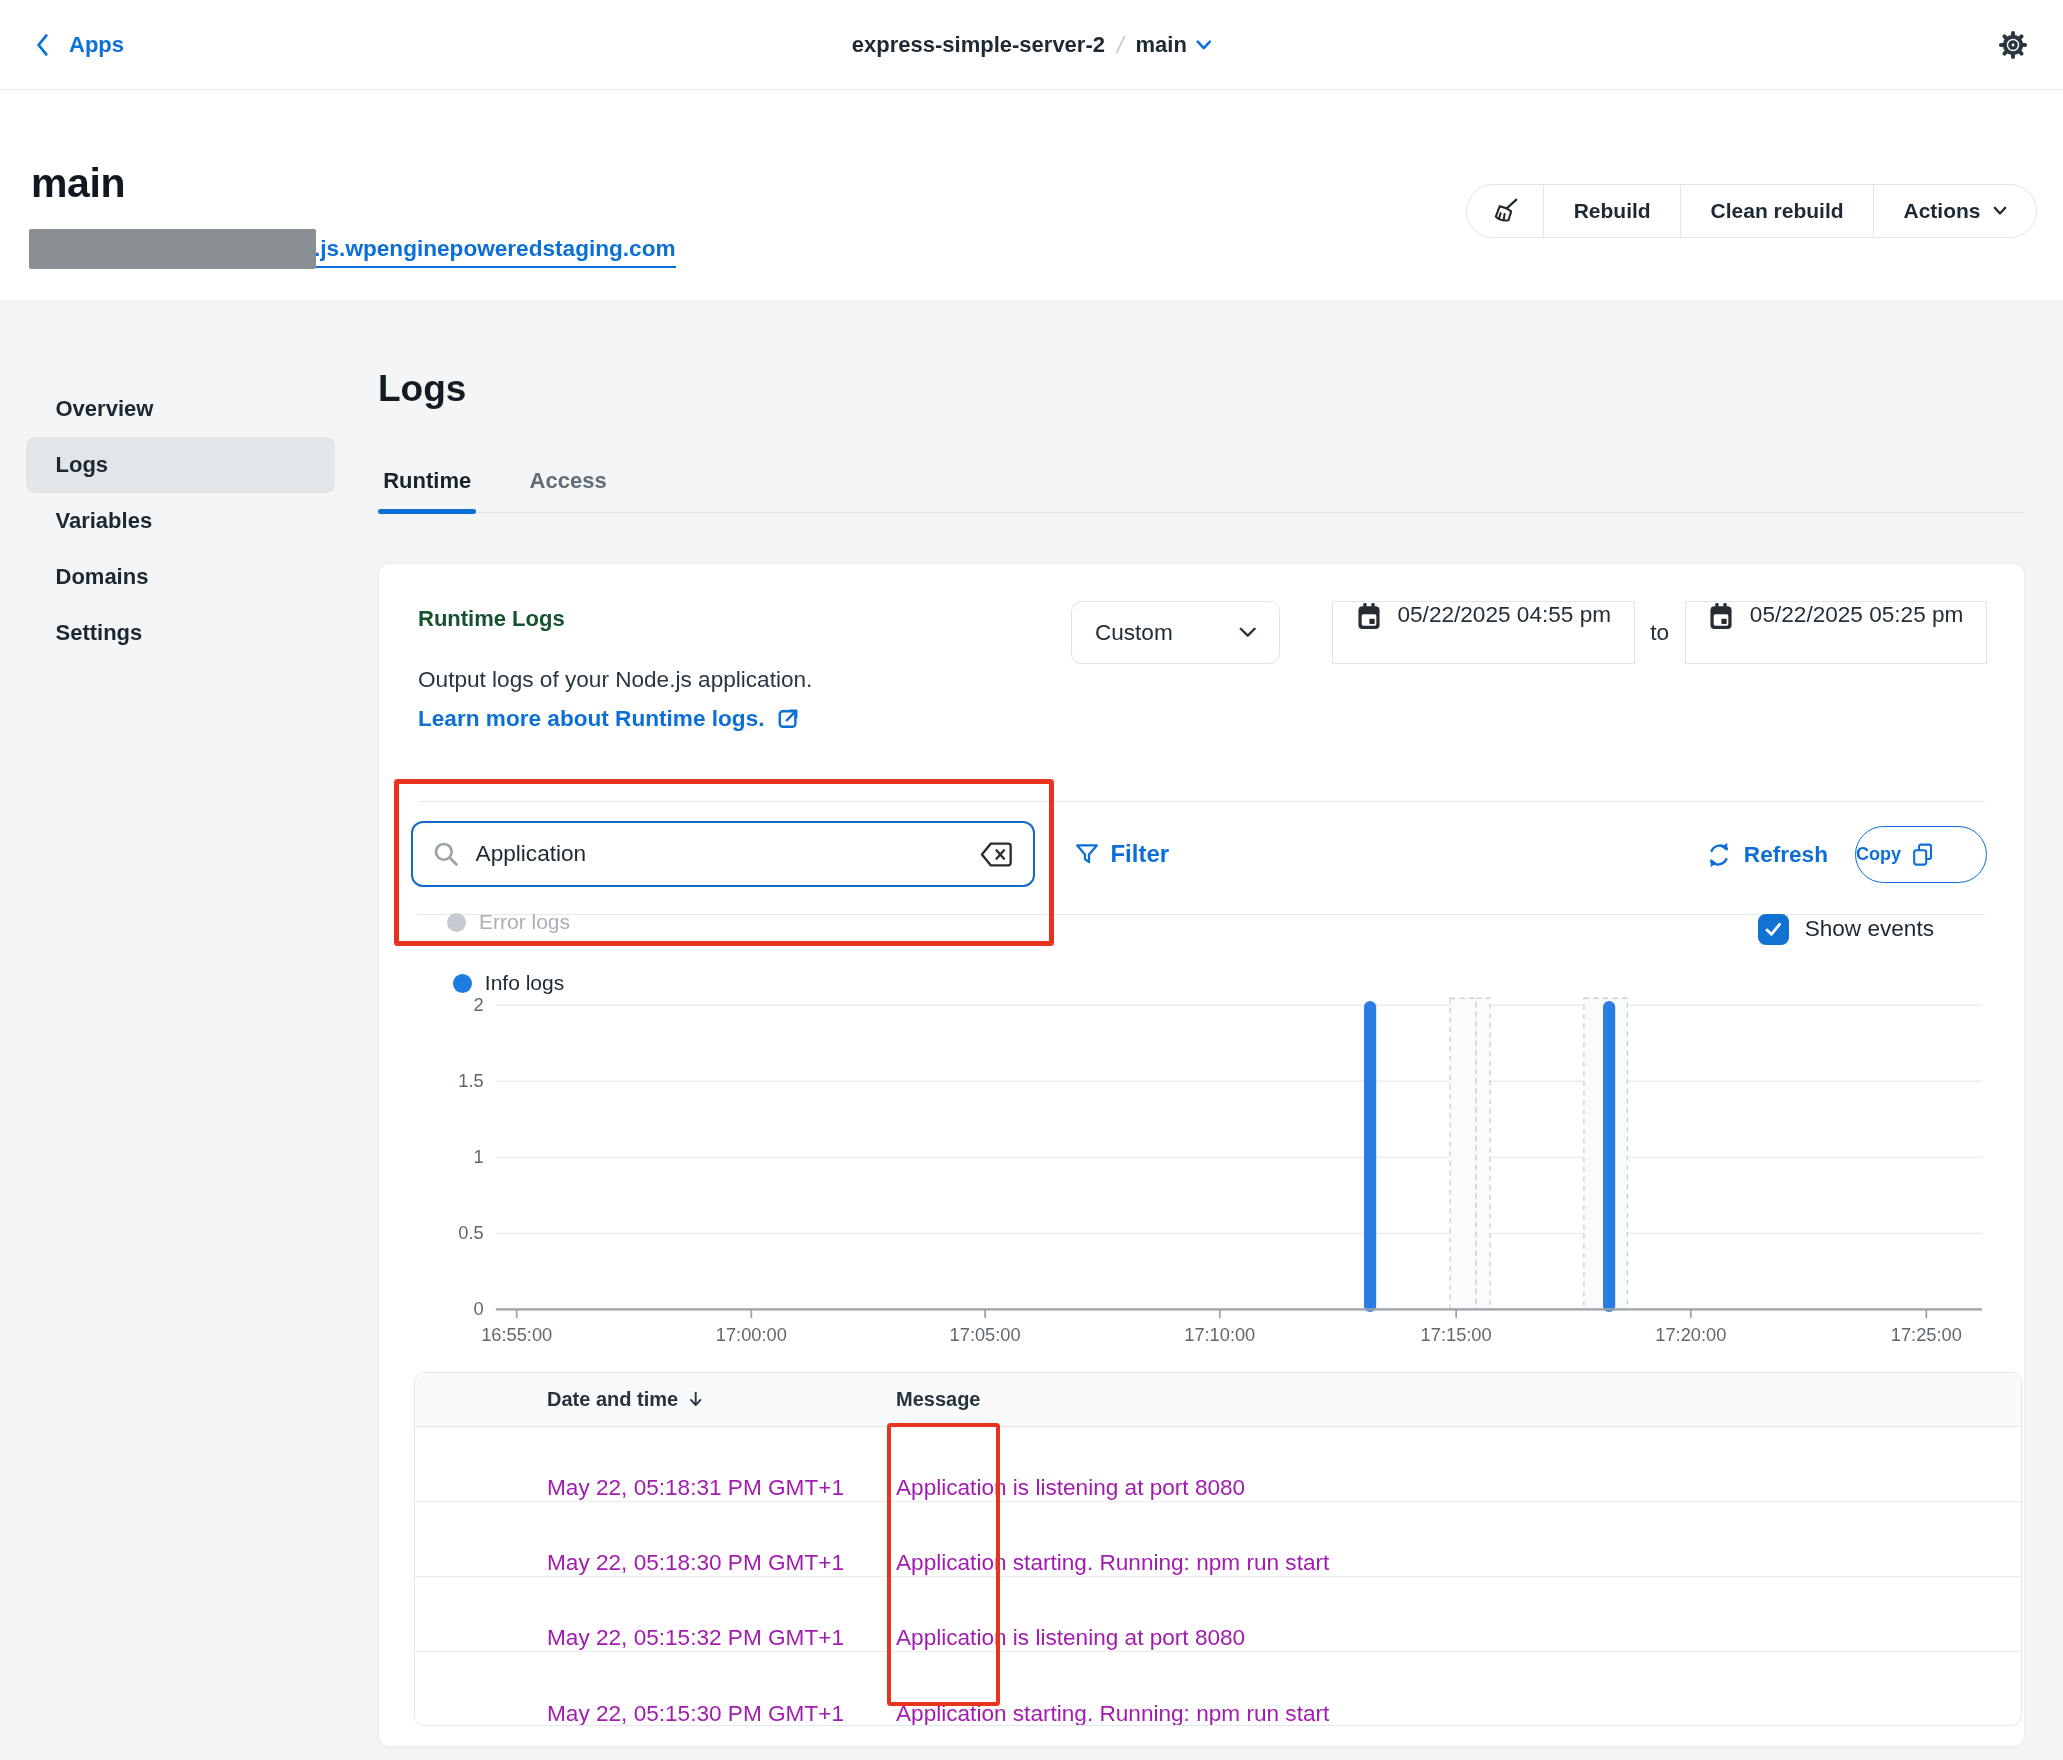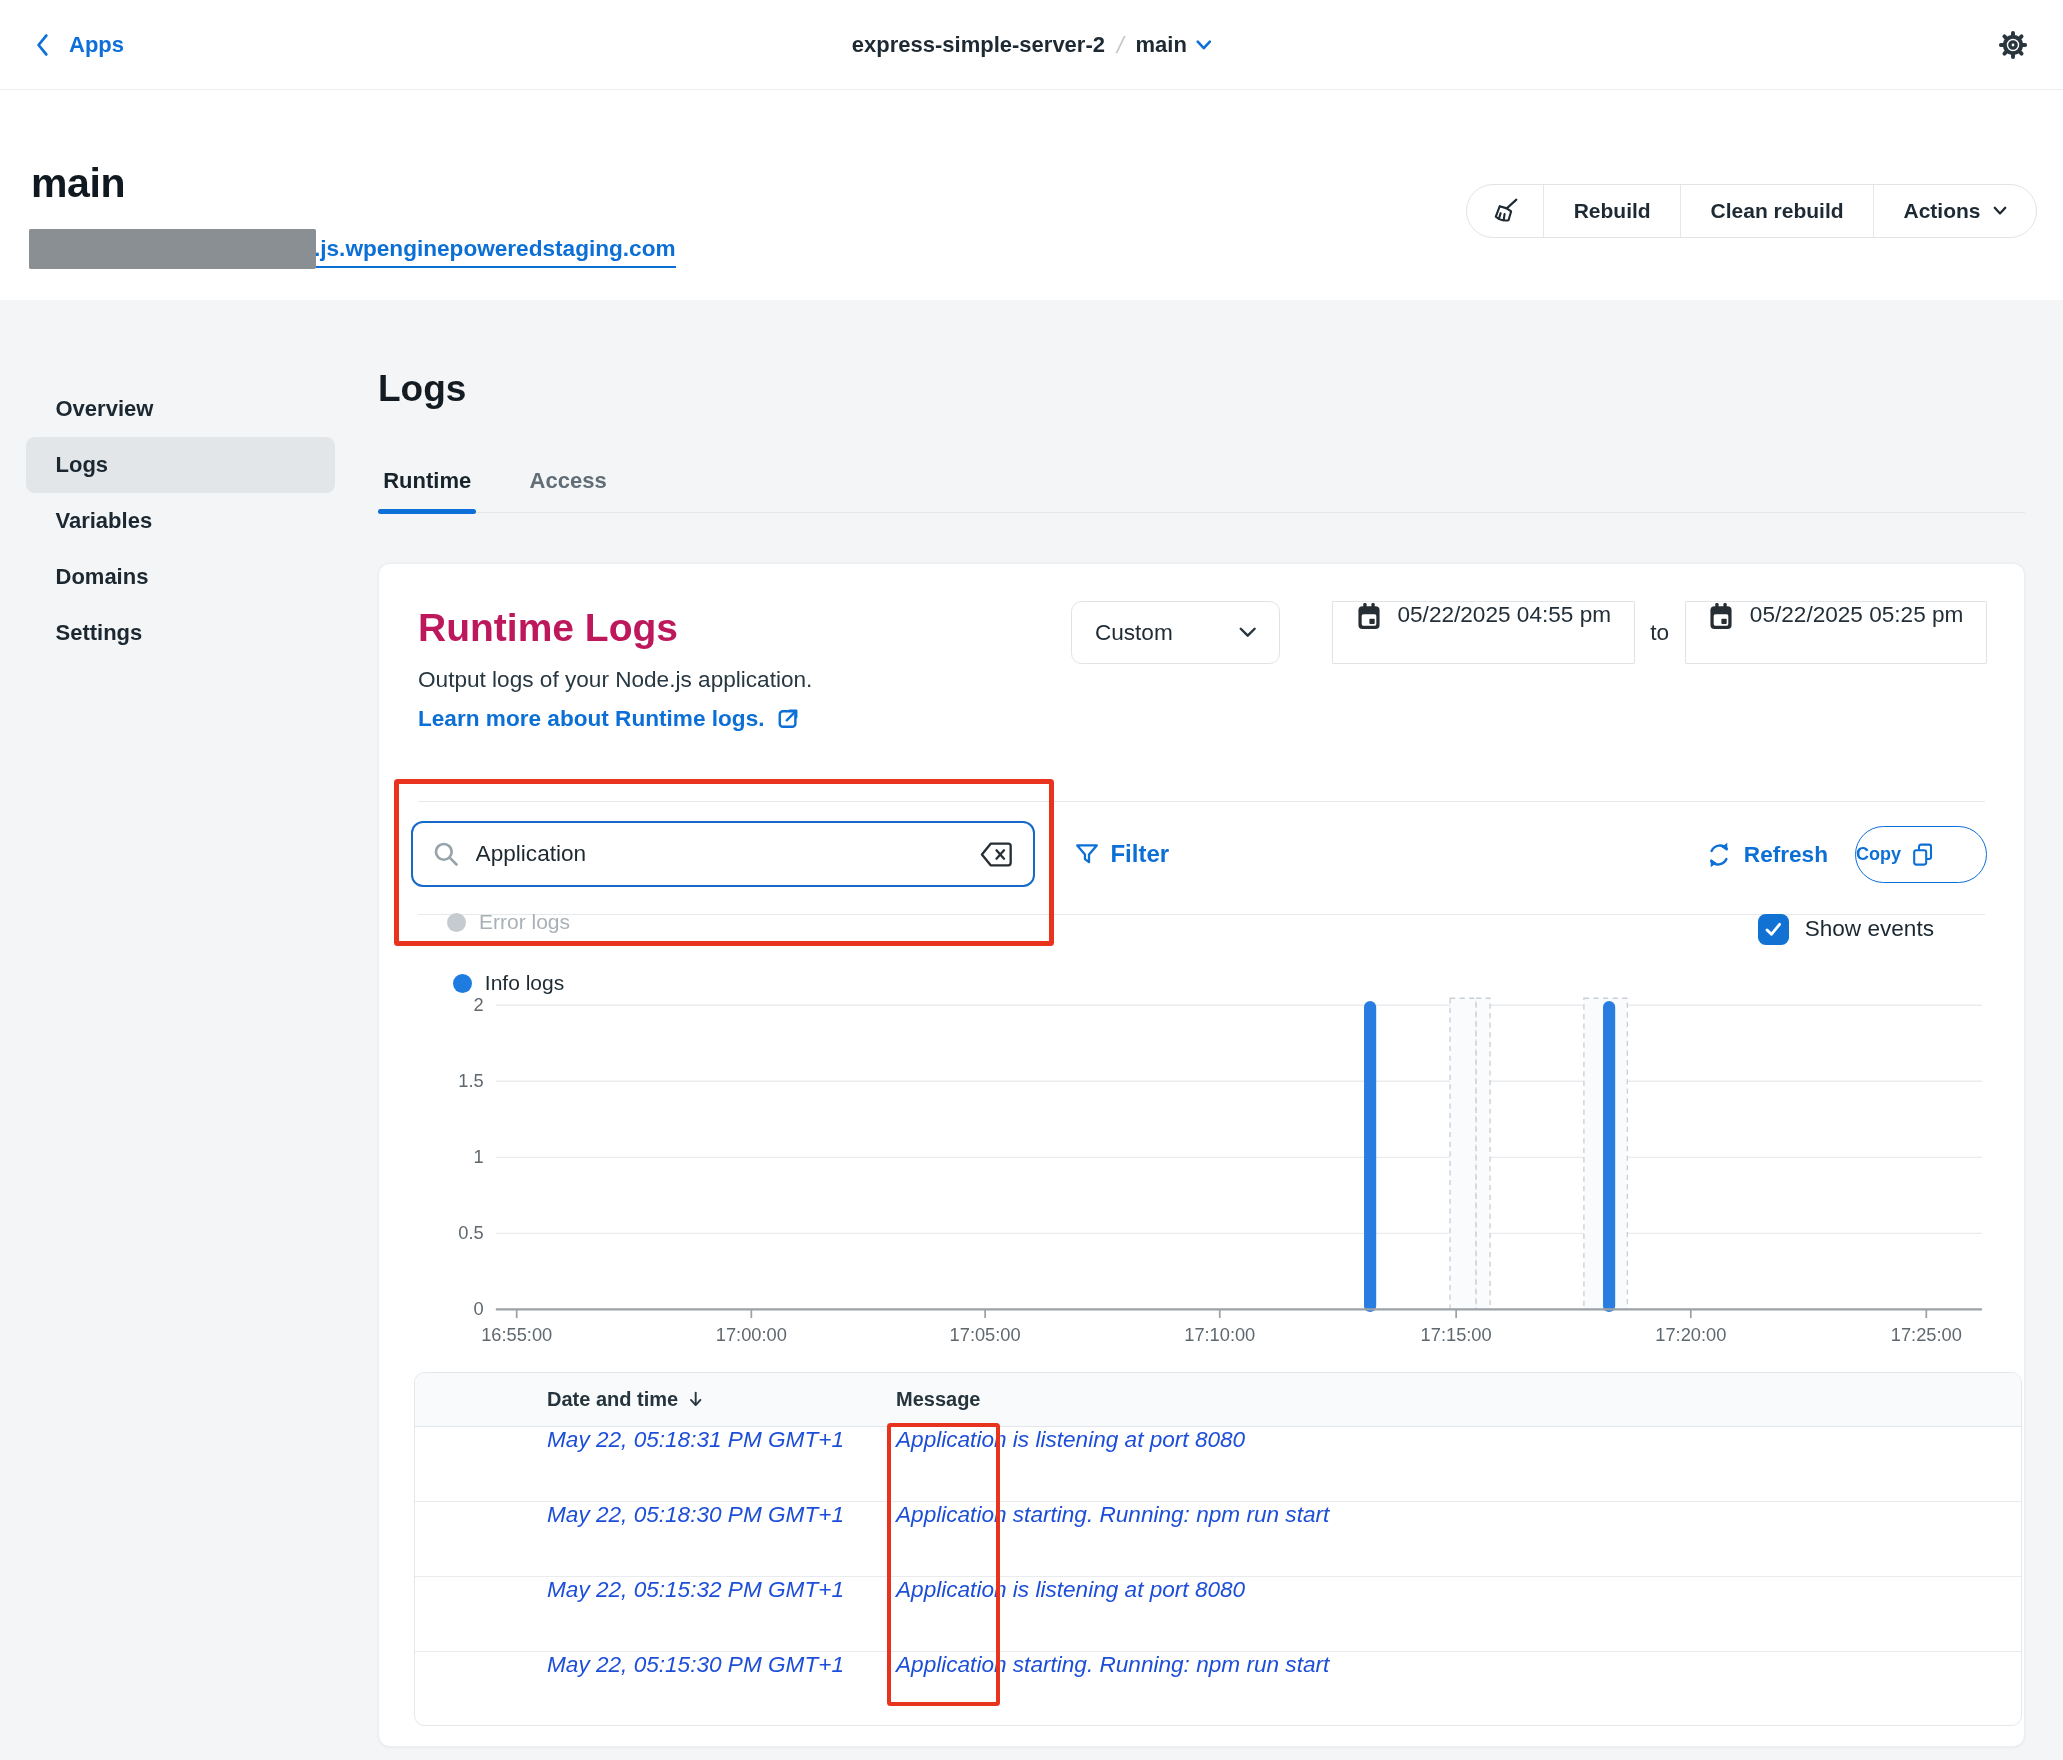--- a/index.html
+++ b/index.html
@@ -37,21 +37,21 @@
   .main { position:absolute; left:378px; top:0; width:1647px; }
   .logs-title { position:absolute; left:0; top:68px; font-size:37px; font-weight:700; color:#131c22; }
   .tabs { position:absolute; left:0; top:161px; width:1647px; height:52px; border-bottom:0.9px solid #e3e6e9; display:flex; gap:48px; }
   .tab { font-size:22px; padding:7px 5.2px 0 5.2px; cursor:pointer; position:relative; }
   .tab.active { font-weight:700; color:#18242c; }
   .tab.active::after { content:""; position:absolute; left:0; right:0; bottom:-1.7px; height:5.2px; background:#0d6fd8; border-radius:3.5px; }
   .tab.inactive { font-weight:600; color:#616d77; }
 
   
   .card { position:absolute; left:0; top:263px; width:1647px; height:1184px; background:#fff; border:0.9px solid #eceef0; border-radius:12px; box-shadow:0 0.9px 2.6px rgba(0,0,0,.05); }
-  .rt-title { position:absolute; left:39px; top:42px; font-size:39px; font-weight:700; color:#be185d; }
+  .rt-title { position:absolute; left:39px; top:42px; font-size:22px; font-weight:700; color:#14532d; }
   .rt-desc { position:absolute; left:39px; top:103px; font-size:22.6px; color:#283842; }
   .learn-link { position:absolute; left:39px; top:142px; display:flex; align-items:center; gap:10.4px; color:#0c6fd6; font-size:22.6px; font-weight:700; cursor:pointer; }
 
   .range-controls { position:absolute; right:37px; top:37px; display:flex; align-items:center; }
   .custom-select { width:209px; height:63px; border:1.3px solid #dfe3e6; border-radius:10.4px; display:flex; align-items:center; justify-content:space-between; padding:0 22.6px; font-size:22.6px; color:#202d36; background:#fff; cursor:pointer; }
   .date-field { height:63px; border:1.3px solid #dfe3e6; border-radius:1px; display:flex; align-items:flex-start; gap:15.6px; padding:0 22.6px; font-size:22.6px; color:#232f38; background:#fff; cursor:pointer; white-space:nowrap; }
   .to-label { font-size:22.6px; color:#232f38; margin:0 15.6px; }
   .gap60 { width:52px; }
 
   .toolbar { position:absolute; left:39px; right:39px; top:237px; height:114px; border-top:0.9px solid #e6e9eb; border-bottom:0.9px solid #e6e9eb; }
@@ -69,21 +69,21 @@
   .dot.info { background:#1e7ce0; }
   .legend-item.muted { color:#a9b1b7; }
   .legend-item.dark { color:#1c2a33; }
   .show-events { position:absolute; right:90px; top:346px; height:38px; display:flex; align-items:center; gap:15.6px; font-size:22.6px; color:#1b2832; cursor:pointer; }
   .checkbox { width:31px; height:31px; border-radius:7.8px; background:#1172d4; display:flex; align-items:center; justify-content:center; }
 
   .chart-wrap { position:absolute; left:56px; top:415px; width:1573px; height:374px; }
 
   .log-table { position:absolute; left:35px; top:808px; width:1608px; height:354px; border:1.3px solid #e3e7e9; border-radius:10.4px; overflow:hidden; background:#fff; }
   .t-head { height:54px; background:#f8fafb; border-bottom:0.9px solid #e3e7e9; display:flex; align-items:center; font-size:20px; font-weight:700; color:#26343d; }
-  .t-row { height:75px; display:flex; align-items:flex-start; font-size:22.6px; color:#1d4ed8; border-bottom:0.9px solid #e9ecee;font-style:italic; }
+  .t-row { height:75px; display:flex; align-items:flex-end; font-size:22.6px; color:#a21caf; border-bottom:0.9px solid #e9ecee; }
   .t-row:last-child { border-bottom:none; }
   .col-date { width:481px; padding-left:132px; display:flex; align-items:center; gap:8.7px; flex:none; }
   .col-msg { flex:1; }
 
   .annot { position:absolute; border:5.2px solid #e8331f; border-radius:3.5px; z-index:6; pointer-events:none; }
   .annot.search { left:14.8px; top:215px; width:660px; height:167px; }
   .annot.column { left:508px; top:859px; width:113px; height:283px; border-width:4.3px; }
 
   svg { display:block; }
   .axis-text { font-family:"Liberation Sans", sans-serif; font-size:21px; fill:#5f686e; }

